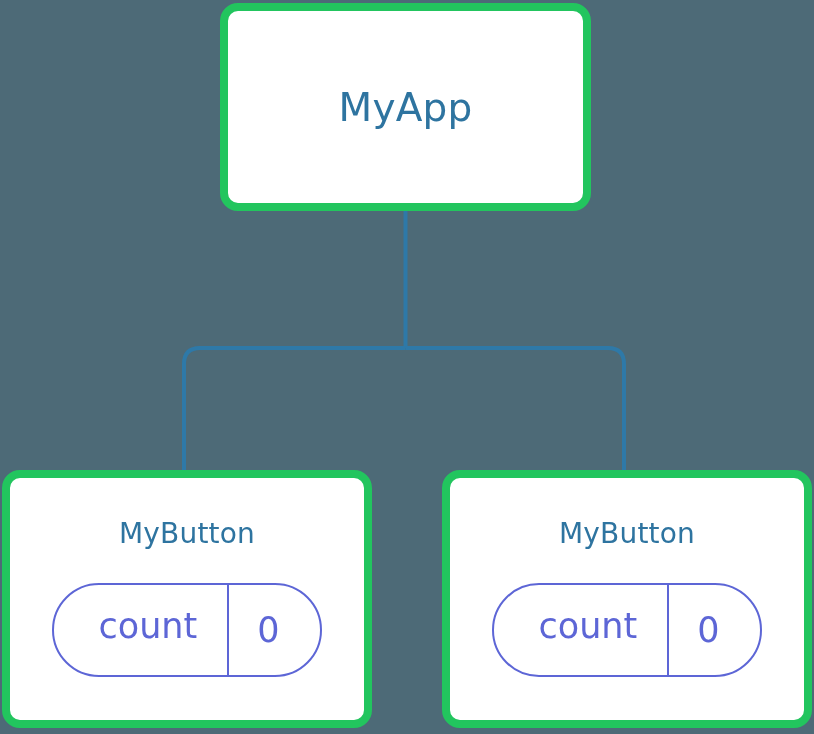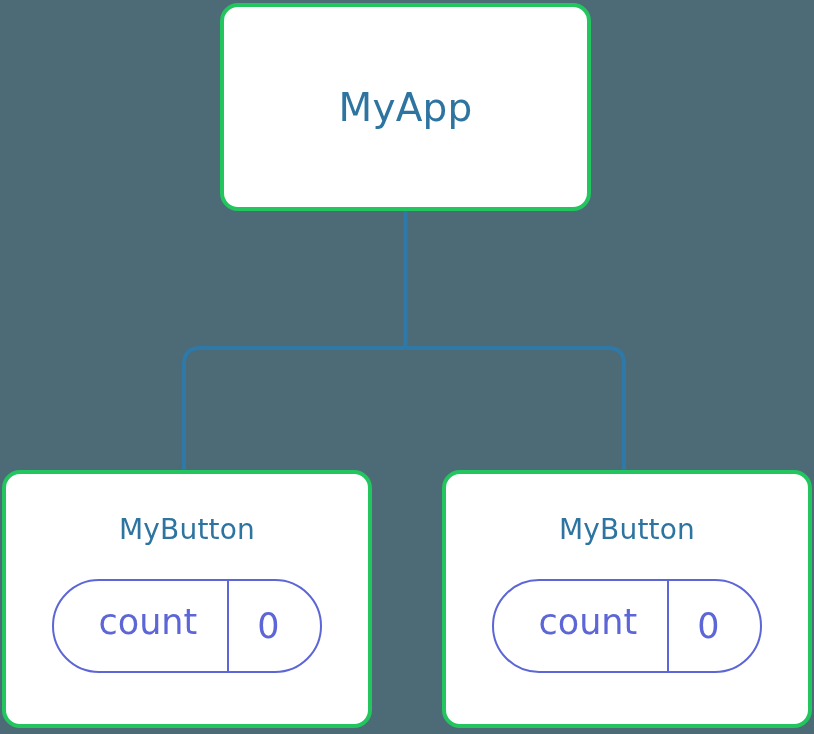--- a/index.html
+++ b/index.html
@@ -28,21 +28,21 @@
     top: 0;
     width: 814px;
     height: 734px;
     pointer-events: none;
   }
 
   
   .node-box {
     position: absolute;
     background: #ffffff;
-    border: 4px solid #22c55e;
+    border: 8px solid #22c55e;
     border-radius: 18px;
     box-sizing: border-box;
     display: flex;
     flex-direction: column;
     align-items: center;
     z-index: 2;
   }
 
   #node-root {
     left: 220px;

